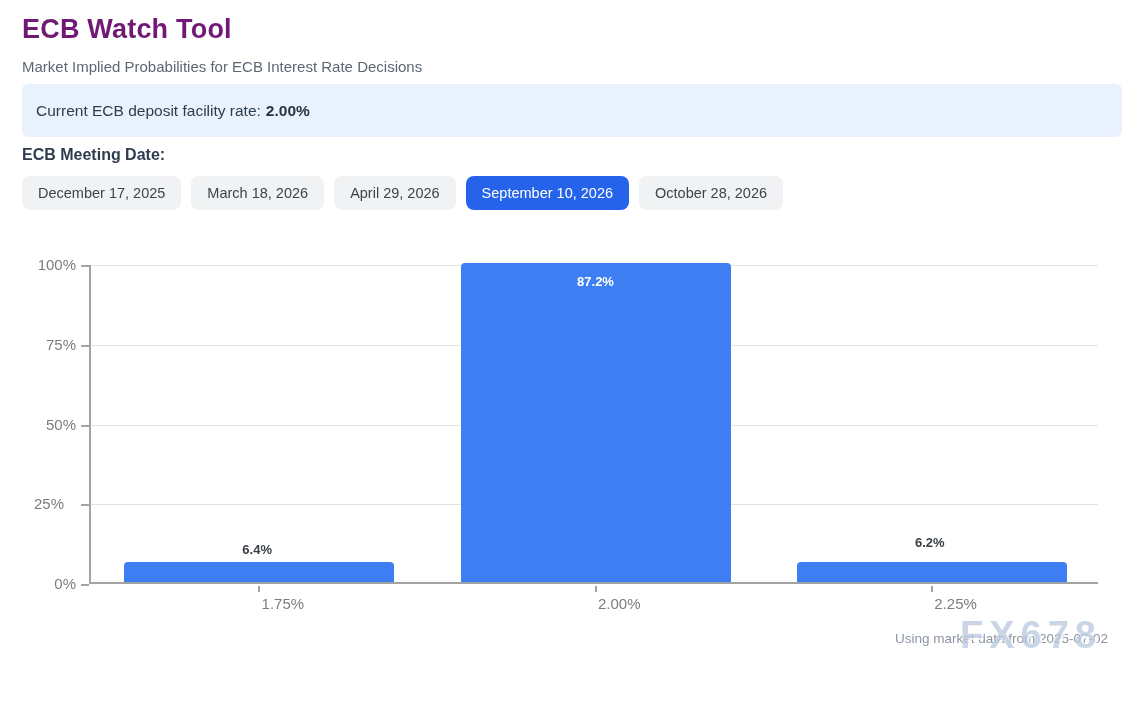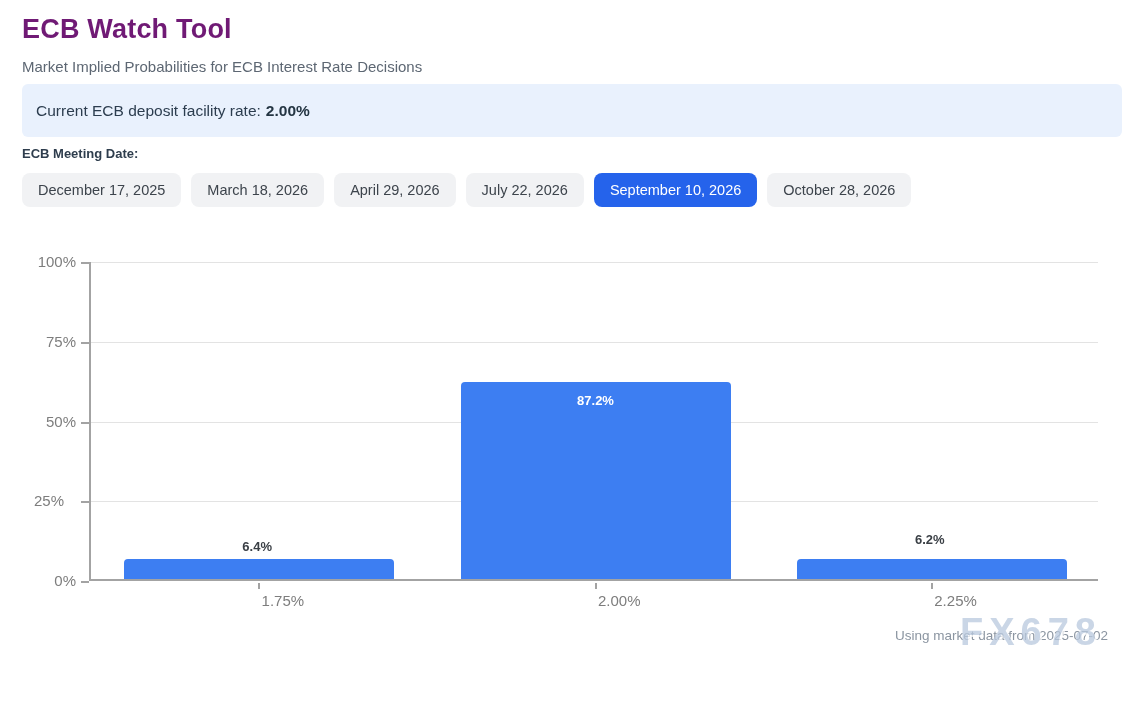--- a/index.html
+++ b/index.html
@@ -37,21 +37,21 @@
     border-radius: 6px;
     display: flex;
     align-items: center;
     padding-left: 14px;
     font-size: 15.5px;
     color: #2c3d4f;
   }
   .banner b { margin-left: 5px; color: #243543; }
   h2.meeting-heading {
     margin: 9px 0 0 0;
-    font-size: 13px;
+    font-size: 16px;
     font-weight: bold;
     color: #2e3d4d;
   }
   .dates {
     margin-top: 12px;
     width: 1012px;
     display: flex;
     flex-wrap: wrap;
     gap: 10px 10px;
   }
@@ -180,33 +180,32 @@
     <span>Current ECB deposit facility rate:</span>
     <b>2.00%</b>
   </div>
 
   <h2 class="meeting-heading">ECB Meeting Date:</h2>
 
   <div class="dates" id="date-buttons">
       <button class="date-btn">December 17, 2025</button>
       <button class="date-btn">March 18, 2026</button>
       <button class="date-btn">April 29, 2026</button>
-      <button class="date-btn">July 22, 2026</button>
       <button class="date-btn selected">September 10, 2026</button>
       <button class="date-btn">October 28, 2026</button>
     </div>
 
   <div class="chart" id="chart">
     <div class="plot" id="plot">
         <div class="gridline" style="top: 239.25px;"></div>
         <div class="gridline" style="top: 159.5px;"></div>
         <div class="gridline" style="top: 79.75px;"></div>
         <div class="gridline" style="top: 0px;"></div>
         <div class="bar" style="left: 33.1667px; width: 270px; height: 20.416px; background: rgb(61, 126, 242);"></div>
-        <div class="bar" style="left: 369.5px; width: 270px; height: 197px; background: rgb(61, 126, 242);">
+        <div class="bar" style="left: 369.5px; width: 270px; height: 319px; background: rgb(61, 126, 242);">
           <div class="bar-label-in">87.2%</div>
         </div>
         <div class="bar" style="left: 705.833px; width: 270px; height: 19.778px; background: rgb(61, 126, 242);"></div>
       </div>
   <div class="ylabel" style="top: 310px;">0%</div>
       <div class="ytick" style="top: 319px;"></div>
       <div class="ylabel" style="top: 230.25px; text-align: center;">25%</div>
       <div class="ytick" style="top: 239.25px;"></div>
       <div class="ylabel" style="top: 150.5px;">50%</div>
       <div class="ytick" style="top: 159.5px;"></div>

